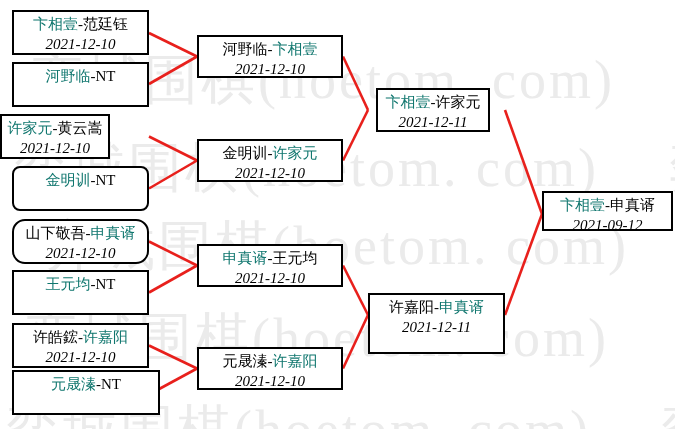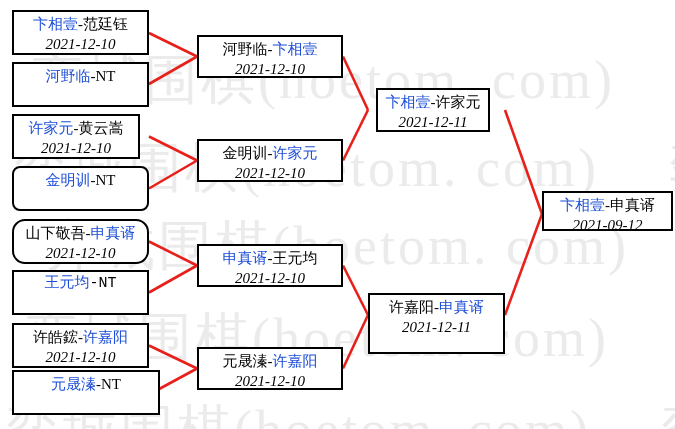--- a/index.html
+++ b/index.html
@@ -30,21 +30,21 @@
     box-sizing: border-box;
     background: #ffffff;
     border: 2px solid #000000;
     z-index: 2;
     text-align: center;
     font-size: 15px;
     line-height: 20px;
     color: #000000;
     padding-top: 2px;
   }
-  .match .red { color: #1d4ed8; text-align: center; }
+  .match .red { color: #0f766e; text-align: center; }
   .names { white-space: nowrap; }
   .date  { white-space: nowrap; font-style: italic; }
 </style>
 </head>
 <body>
 
 <div id="stage">
 
   <div class="wm-row" style="left:30px; top:44px;"><span>弈城围棋(hoetom. com)</span></div>
   <div class="wm-row" style="left:14px; top:132px;"><span>弈城围棋(hoetom. com)</span><span>弈城围棋(hoetom. com)</span></div>
@@ -72,33 +72,33 @@
   </svg>
 
   <div class="match" style="left:12px; top:10px;  width:137px; height:45px;">
     <div class="names"><span class="red">卞相壹</span><span>-</span><span>范廷钰</span></div>
     <div class="date">2021-12-10</div>
   </div>
   <div class="match" style="left:12px; top:62px;  width:137px; height:45px;">
     <div class="names"><span class="red">河野临</span><span>-</span><span>NT</span></div>
     <div class="date"></div>
   </div>
-  <div class="match" style="left:12px; top:114px; width:128px; height:45px;">
+  <div class="match" style="left:0; top:114px; width:110px; height:45px;">
     <div class="names"><span class="red">许家元</span><span>-</span><span>黄云嵩</span></div>
     <div class="date">2021-12-10</div>
   </div>
   <div class="match" style="left:12px; top:166px; width:137px; height:45px;border-radius:8px;">
     <div class="names"><span class="red">金明训</span><span>-</span><span>NT</span></div>
     <div class="date"></div>
   </div>
   <div class="match" style="left:12px; top:219px; width:137px; height:45px;border-radius:13px;">
     <div class="names"><span>山下敬吾</span><span>-</span><span class="red">申真谞</span></div>
     <div class="date">2021-12-10</div>
   </div>
-  <div class="match" style="left:12px; top:270px; width:137px; height:45px;font-family:Liberation Mono, monospace;">
+  <div class="match" style="left:12px; top:270px; width:137px; height:45px;">
     <div class="names"><span class="red">王元均</span><span>-</span><span>NT</span></div>
     <div class="date"></div>
   </div>
   <div class="match" style="left:12px; top:323px; width:137px; height:45px;">
     <div class="names"><span>许皓鋐</span><span>-</span><span class="red">许嘉阳</span></div>
     <div class="date">2021-12-10</div>
   </div>
   <div class="match" style="left:12px; top:364px; width:148px; height:45px;margin-top:6px;">
     <div class="names"><span class="red">元晟溱</span><span>-</span><span>NT</span></div>
     <div class="date"></div>

